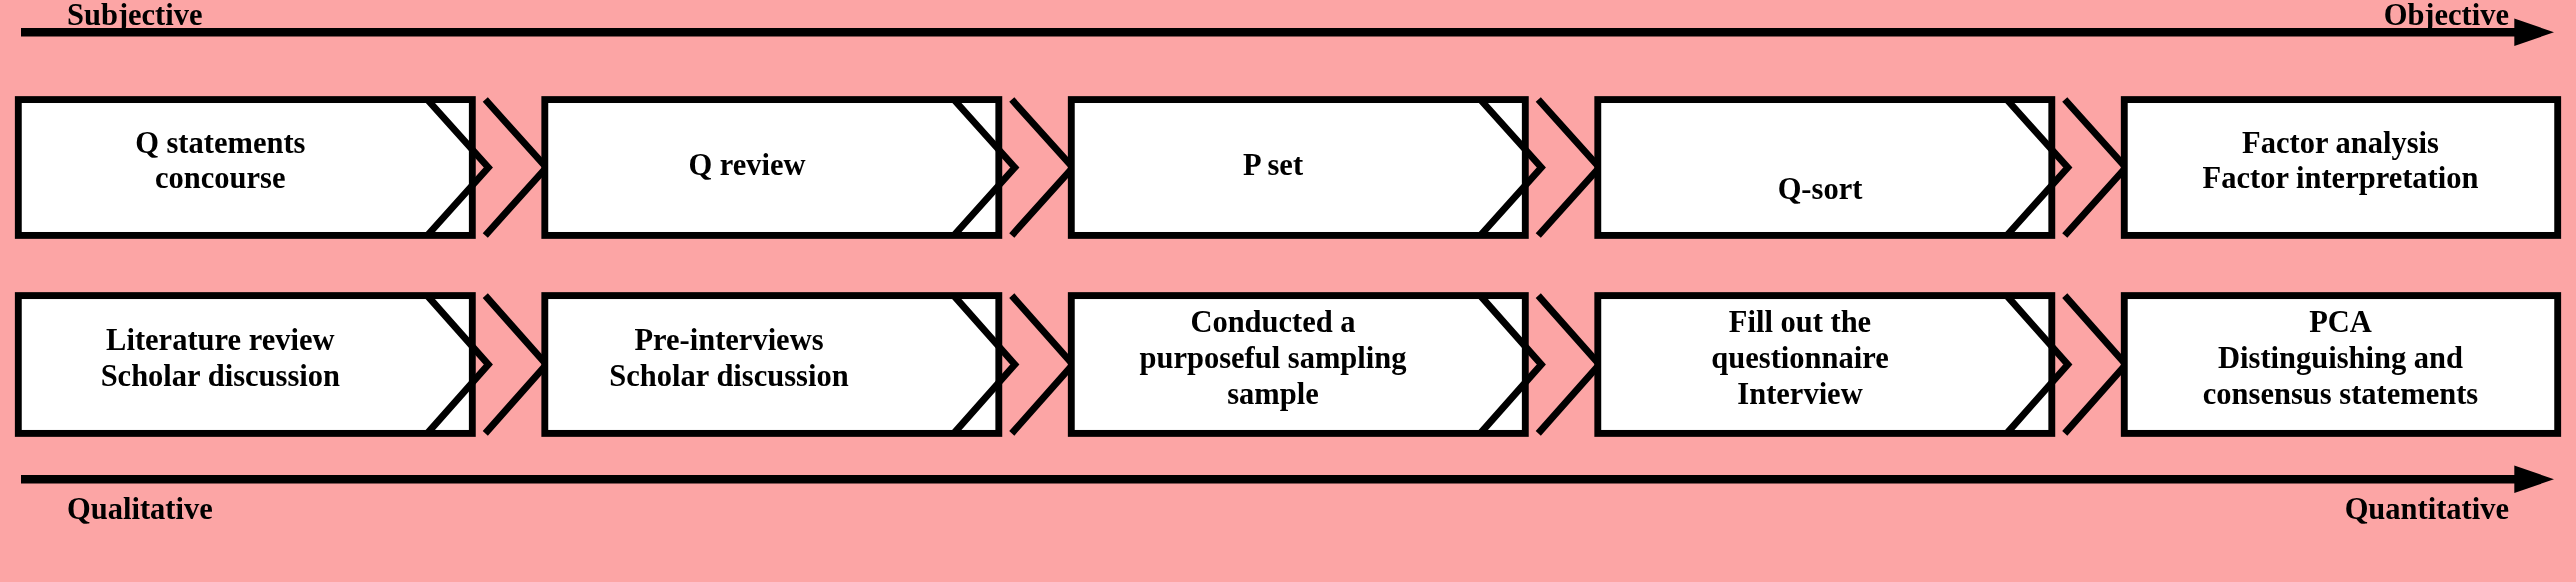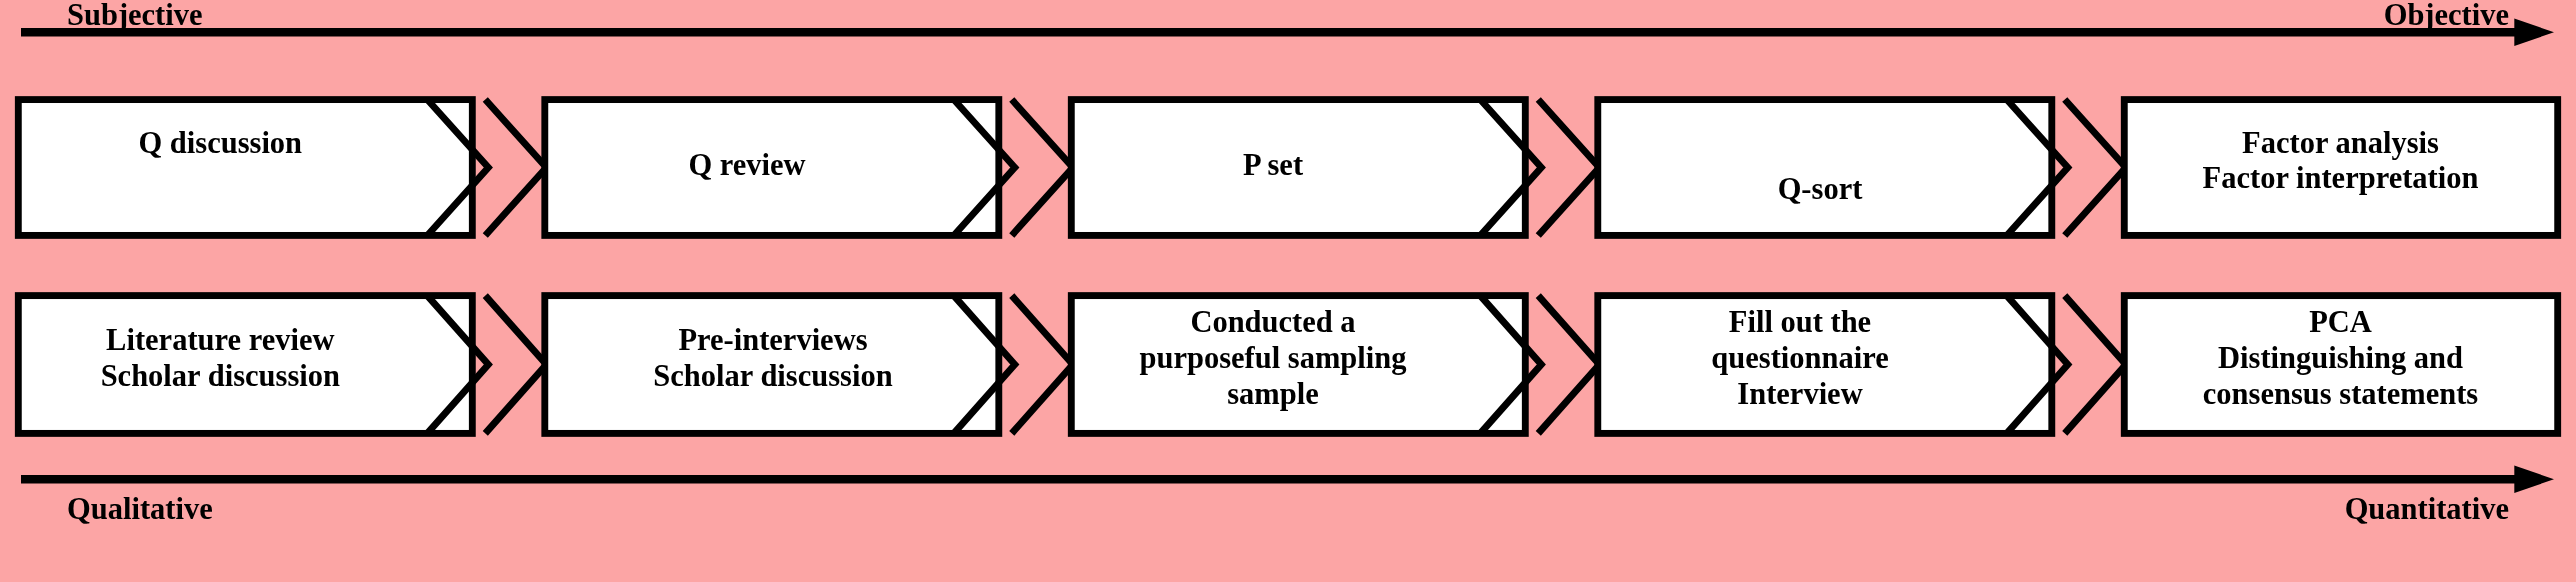--- a/index.html
+++ b/index.html
@@ -104,21 +104,22 @@
 
         <rect x="2094" y="6" width="595" height="178"></rect>
         <polyline points="2630,6 2710,95 2630,184" fill="none"></polyline>
         <polyline points="2706,6 2786,95 2706,184" fill="none"></polyline>
 
         <rect x="2784" y="6" width="568" height="178"></rect>
       </g>
     </svg>
 
     <div class="box-text" style="left:18.3px; top:30.5px; width:404px;">
-      <span class="ln">Q discussion</span>
+      <span class="ln">Q statements</span>
+      <span class="ln">concourse</span>
     </div>
 
     <div class="box-text" style="left:545px; top:53px; width:404px;">
       <span class="ln">Q review</span>
     </div>
 
     <div class="box-text" style="left:1071px; top:53px; width:404px;">
       <span class="ln">P set</span>
     </div>
 
@@ -153,21 +154,21 @@
 
         <rect x="2784" y="6" width="568" height="180"></rect>
       </g>
     </svg>
 
     <div class="box-text" style="left:18.3px; top:32px; width:404px;">
       <span class="ln">Literature review</span>
       <span class="ln">Scholar discussion</span>
     </div>
 
-    <div class="box-text" style="left:571px; top:32px; width:404px;text-align:center;">
+    <div class="box-text" style="left:527px; top:32px; width:404px;text-align:center;">
       <span class="ln">Pre-interviews</span>
       <span class="ln">Scholar discussion</span>
     </div>
 
     <div class="box-text" style="left:1071px; top:13.7px; width:404px;">
       <span class="ln">Conducted a</span>
       <span class="ln">purposeful sampling</span>
       <span class="ln">sample</span>
     </div>
 

